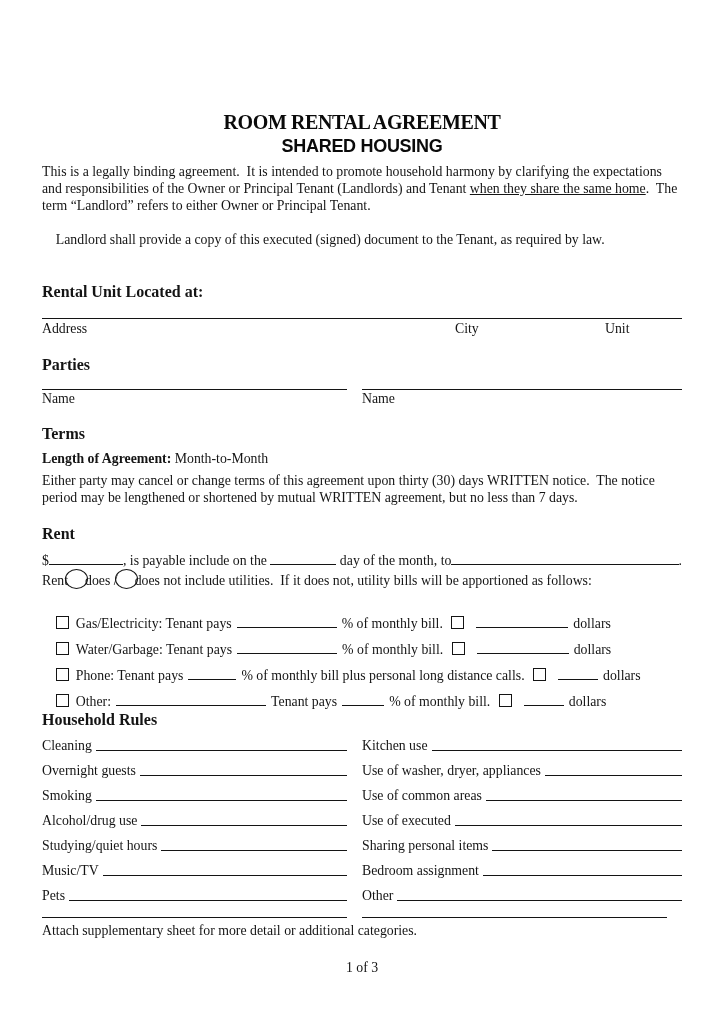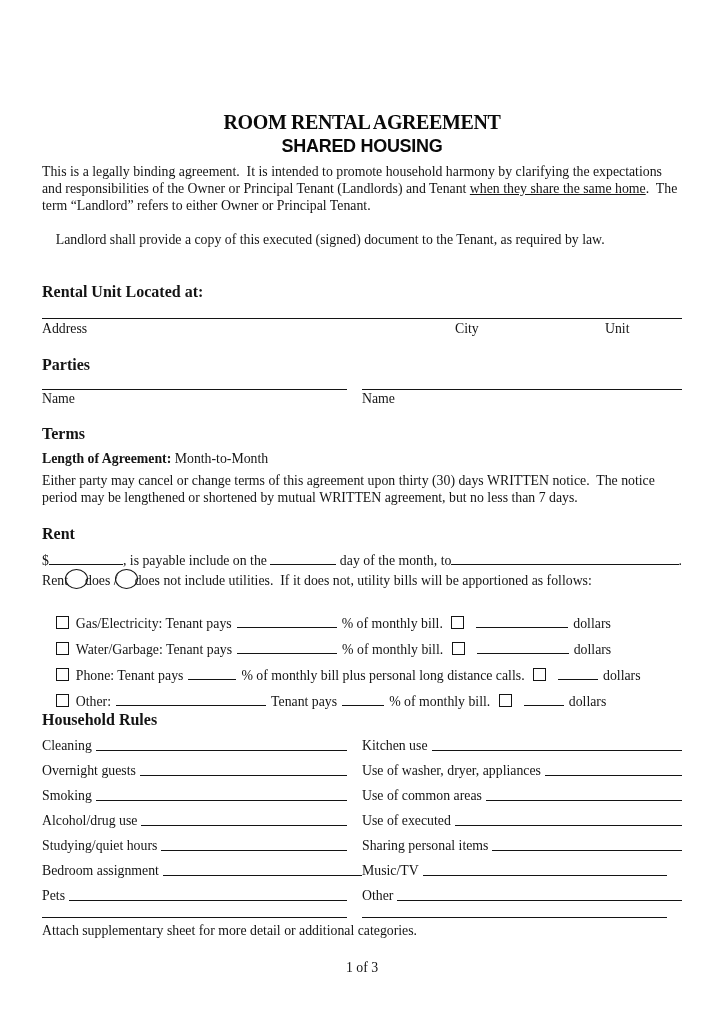--- a/index.html
+++ b/index.html
@@ -178,26 +178,26 @@
     <div class="hrcell left">
         <span class="hrlbl">Studying/quiet hours</span>
         <span class="bl grow"></span>
       </div>
     <div class="hrcell right">
         <span class="hrlbl">Sharing personal items</span>
         <span class="bl grow"></span>
       </div>
   </div>
   <div class="hrrow">
+    <div class="hrcell left">
+        <span class="hrlbl">Music/TV</span>
+        <span class="bl grow"></span>
+      </div>
     <div class="hrcell right">
         <span class="hrlbl">Bedroom assignment</span>
-        <span class="bl grow"></span>
-      </div>
-    <div class="hrcell left">
-        <span class="hrlbl">Music/TV</span>
         <span class="bl grow"></span>
       </div>
   </div>
   <div class="hrrow">
     <div class="hrcell left">
         <span class="hrlbl">Pets</span>
         <span class="bl grow"></span>
       </div>
     <div class="hrcell right">
         <span class="hrlbl">Other</span>

